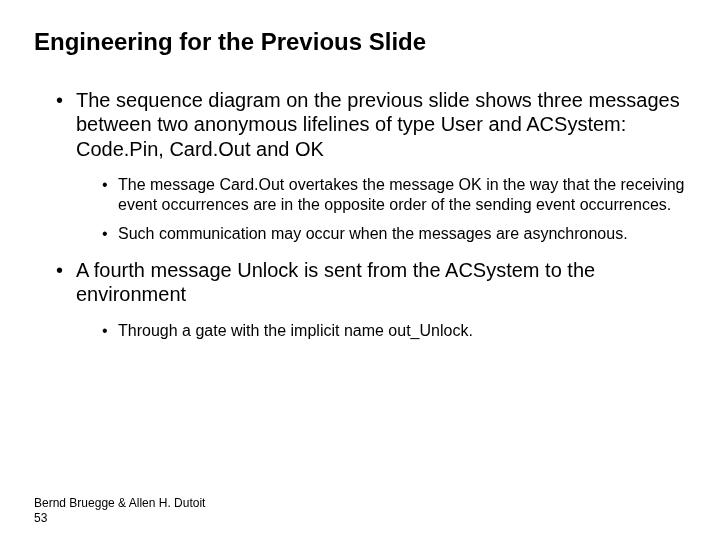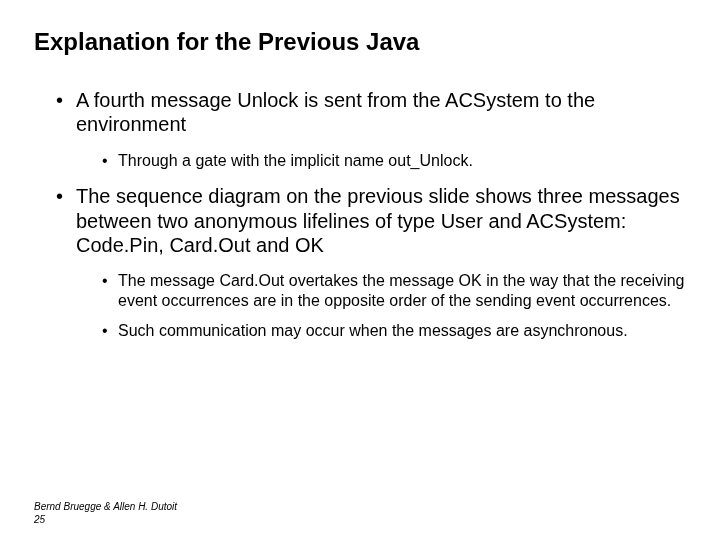--- a/index.html
+++ b/index.html
@@ -6,51 +6,51 @@
   html, body { width: 720px; height: 540px; background: #fff; font-family: Verdana, Geneva, sans-serif; color: #000; }
   .slide { width: 720px; height: 540px; position: relative; padding: 28px 34px 0 34px; }
   .title { font-size: 24px; font-weight: bold; font-family: Arial, Helvetica, sans-serif; margin-bottom: 32px; }
   ul { list-style: none; }
   .lvl1 { padding-left: 22px; }
   .lvl1 > li { position: relative; font-size: 20px; line-height: 1.22; margin-bottom: 14px; padding-left: 20px; }
   .lvl1 > li::before { content: "•"; position: absolute; left: 0; top: 0; font-size: 20px; }
   .lvl2 { padding-left: 26px; margin-top: 14px; margin-bottom: 6px; }
   .lvl2 > li { position: relative; font-size: 16px; line-height: 1.22; margin-bottom: 10px; padding-left: 16px; }
   .lvl2 > li::before { content: "•"; position: absolute; left: 0; top: 0; font-size: 16px; }
-  .footer { position: absolute; bottom: 14px; left: 34px; right: 34px; font-size: 10px; font-family: Verdana, Geneva, sans-serif; display: flex; font-style: italic; }
+  .footer { position: absolute; bottom: 14px; left: 34px; right: 34px; font-size: 12px; font-family: Verdana, Geneva, sans-serif; display: flex; }
   .footer-left { width: 200px; line-height: 1.25; }
   .footer-center { flex: 1; text-align: left; padding-left: 10px; }
 </style>
 </head>
 <body>
 
 <div class="slide">
-  <h1 class="title">Explanation for the Previous Java</h1>
+  <h1 class="title">Engineering for the Previous Slide</h1>
 
   <ul class="lvl1">
-    <li>
-      <span>A fourth message Unlock is sent from the ACSystem to the environment</span>
-      <ul class="lvl2">
-        <li>
-          <span>Through a gate with the implicit name out_Unlock.</span>
-        </li>
-      </ul>
-    </li>
     <li>
       <span>The sequence diagram on the previous slide shows three messages between two anonymous lifelines of type User and ACSystem: Code.Pin, Card.Out and OK</span>
       <ul class="lvl2">
         <li>
           <span>The message Card.Out overtakes the message OK in the way that the receiving event occurrences are in the opposite order of the sending event occurrences.</span>
         </li>
         <li>
           <span>Such communication may occur when the messages are asynchronous.</span>
         </li>
       </ul>
     </li>
+    <li>
+      <span>A fourth message Unlock is sent from the ACSystem to the environment</span>
+      <ul class="lvl2">
+        <li>
+          <span>Through a gate with the implicit name out_Unlock.</span>
+        </li>
+      </ul>
+    </li>
   </ul>
 
   <div class="footer">
     <div class="footer-left">
       <div>Bernd Bruegge &amp; Allen H. Dutoit</div>
-      <div>25</div>
+      <div>53</div>
     </div>
   </div>
 </div>
 
 </body></html>

